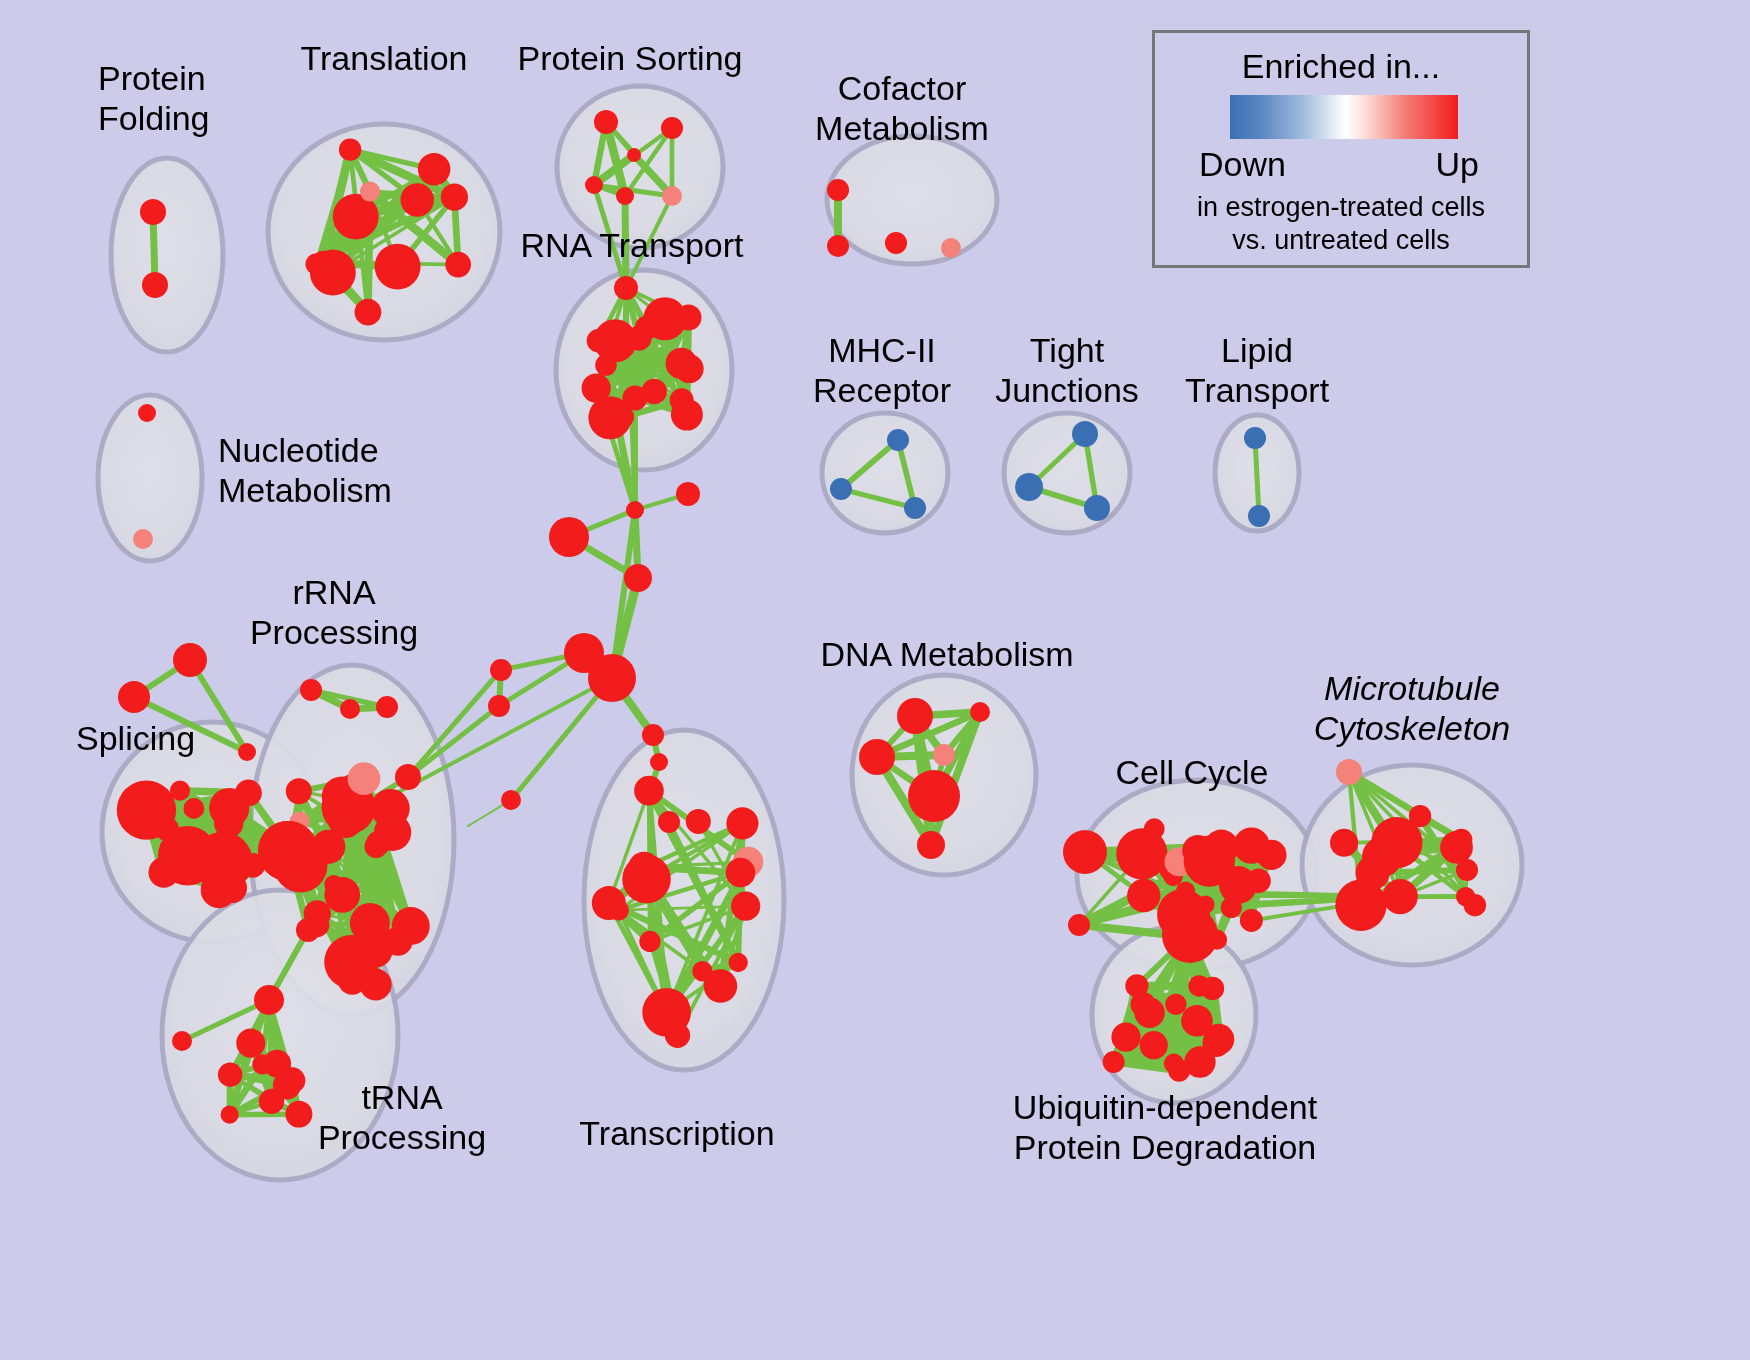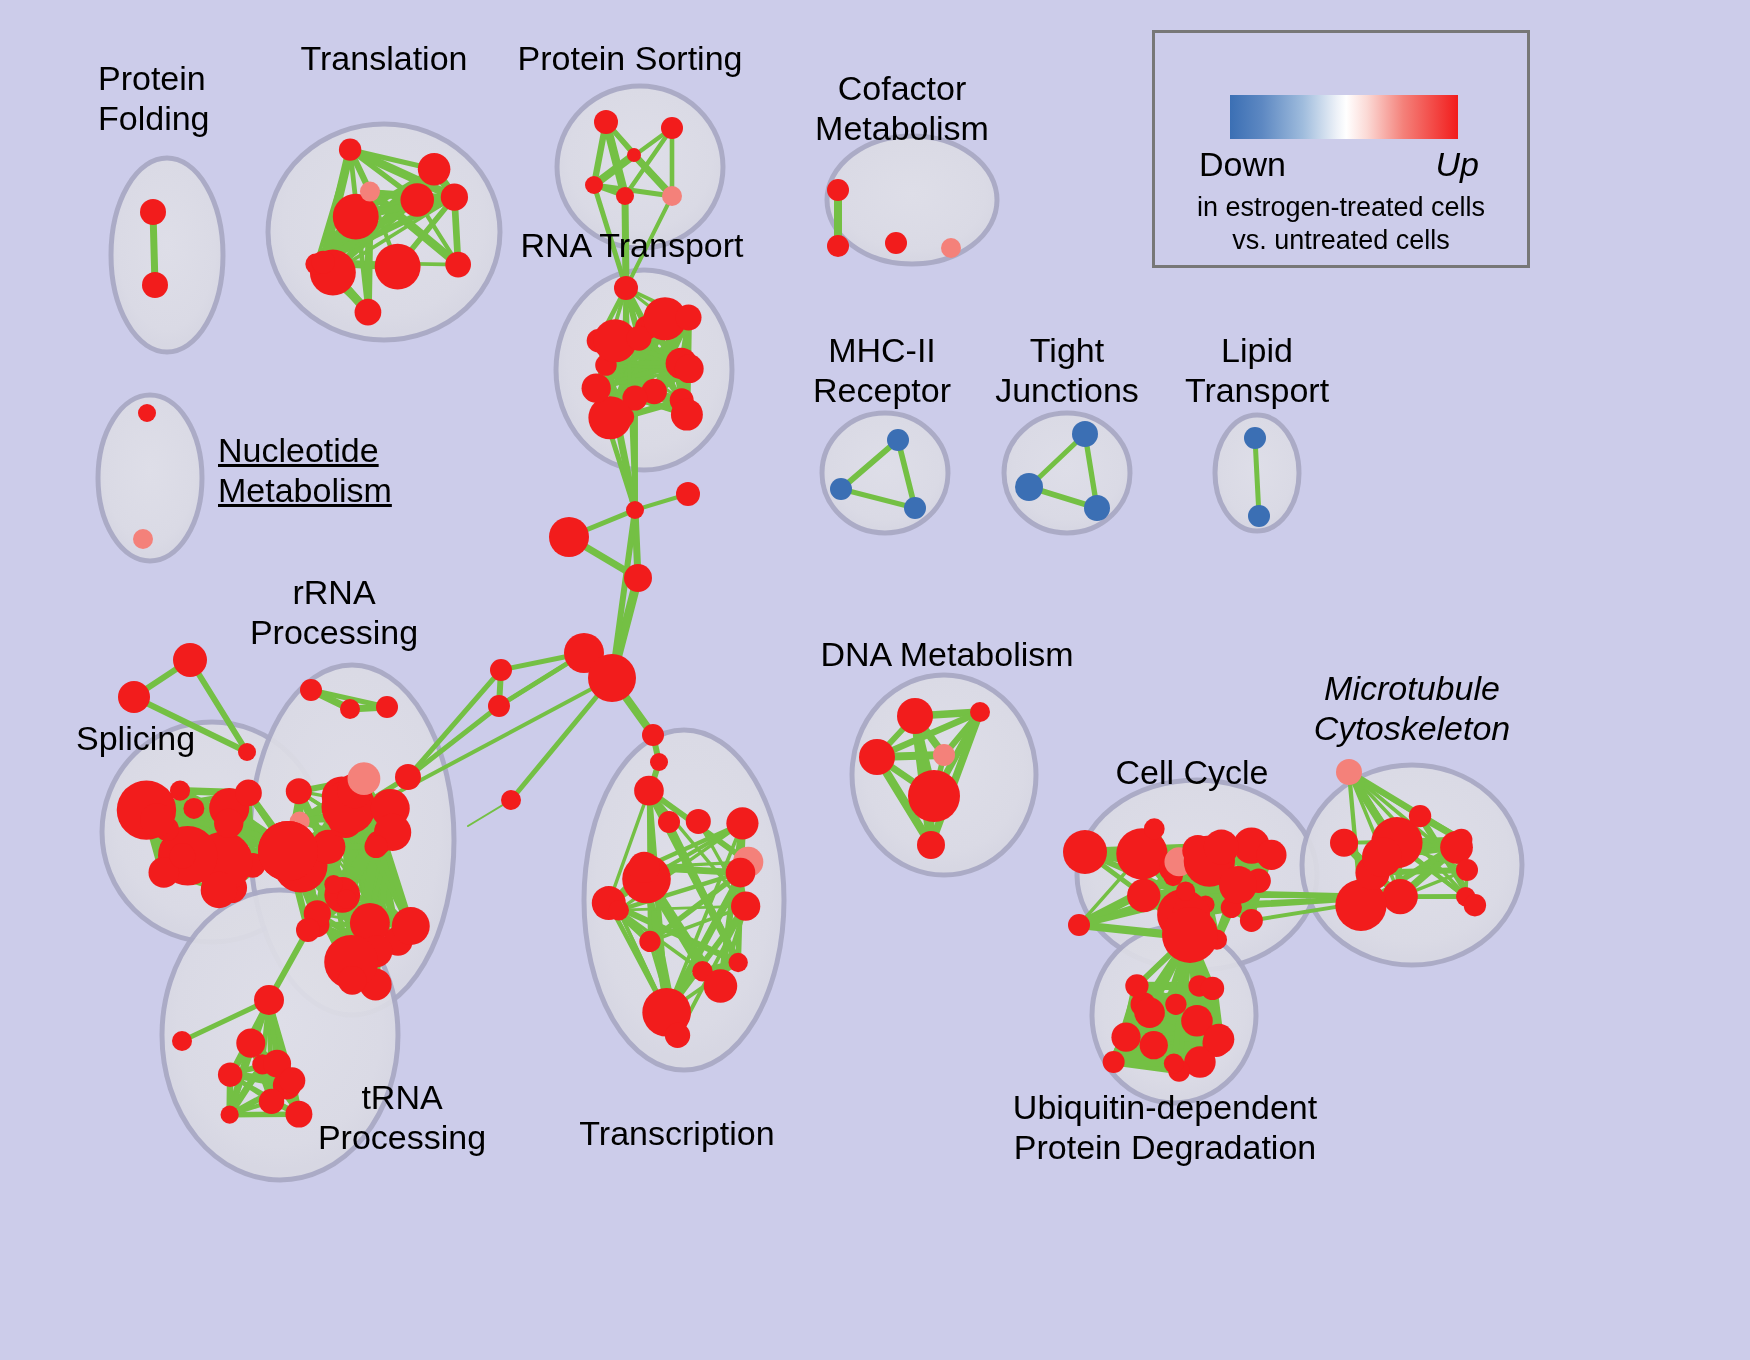--- a/index.html
+++ b/index.html
@@ -6,21 +6,21 @@
   body{font-family:"Liberation Sans",sans-serif;}
   #stage{position:relative;width:1750px;height:1360px;background:#ccccea;overflow:hidden;margin-left:12px;}
   #net{position:absolute;left:0;top:0;width:1750px;height:1360px;}
   .lbl{position:absolute;color:#000;font-size:34px;line-height:40px;font-family:"Liberation Sans",sans-serif;white-space:pre;font-weight:400;}
   .lbl.c{text-align:center;transform:translateX(-50%);}
   #legend{position:absolute;left:1140px;top:30px;width:378px;height:238px;background:#ccccea;border:3px solid #777;box-sizing:border-box;}
   #legend .ttl{position:absolute;top:14px;left:0;width:100%;text-align:center;font-size:34px;color:#000;}
   #bar{position:absolute;left:75px;top:62px;width:228px;height:44px;
        background:linear-gradient(to right,#3b6fb4 0%,#5d88c2 14%,#9fbcdd 32%,#eef2f8 47%,#ffffff 51%,#fbdad6 60%,#f4817a 76%,#f21c1c 100%);}
   #legend .dn{position:absolute;left:44px;top:112px;font-size:34px;color:#000;text-align:center;}
-  #legend .up{position:absolute;right:48px;top:112px;font-size:34px;color:#000;font-style:italic;}
+  #legend .up{position:absolute;right:48px;top:112px;font-size:34px;color:#000;}
   #legend .sub{position:absolute;top:158px;left:0;width:100%;text-align:center;font-size:27px;line-height:33px;color:#000;}
 </style>
 </head>
 <body>
 
 <div id="stage">
 
   <svg id="net" viewBox="0 0 1750 1360" xmlns="http://www.w3.org/2000/svg">
     <defs>
       <radialGradient id="cg" cx="50%" cy="45%" r="62%">
@@ -1041,21 +1041,21 @@
   </svg>
 
   <div id="labels">
       <div class="lbl" style="left: 86px; top: 58px;">Protein
 Folding</div>
       <div class="lbl c" style="left: 372px; top: 38px;">Translation</div>
       <div class="lbl c" style="left: 618px; top: 38px;">Protein Sorting</div>
       <div class="lbl c" style="left: 890px; top: 68px;">Cofactor
 Metabolism</div>
       <div class="lbl c" style="left: 620px; top: 225px;">RNA Transport</div>
-      <div class="lbl" style="left: 206px; top: 430px; text-decoration: underline;">Nucleotide
+      <div class="lbl" style="left: 206px; top: 430px;">Nucleotide
 Metabolism</div>
       <div class="lbl c" style="left: 870px; top: 330px;">MHC-II
 Receptor</div>
       <div class="lbl c" style="left: 1055px; top: 330px;">Tight
 Junctions</div>
       <div class="lbl c" style="left: 1245px; top: 330px;">Lipid
 Transport</div>
       <div class="lbl c" style="left: 322px; top: 572px;">rRNA
 Processing</div>
       <div class="lbl" style="left: 64px; top: 718px;">Splicing</div>
@@ -1064,18 +1064,19 @@
 Cytoskeleton</div>
       <div class="lbl c" style="left: 1180px; top: 752px;">Cell Cycle</div>
       <div class="lbl c" style="left: 665px; top: 1113px;">Transcription</div>
       <div class="lbl c" style="left: 390px; top: 1077px; text-align: center;">tRNA
 Processing</div>
       <div class="lbl c" style="left: 1153px; top: 1087px;">Ubiquitin-dependent
 Protein Degradation</div>
     </div>
 
   <div id="legend">
+    <div class="ttl">Enriched in...</div>
     <div id="bar"></div>
     <div class="dn">Down</div>
     <div class="up">Up</div>
     <div class="sub"><span>in estrogen-treated cells</span><br><span>vs. untreated cells</span></div>
   </div>
 </div>
 
 </body></html>

